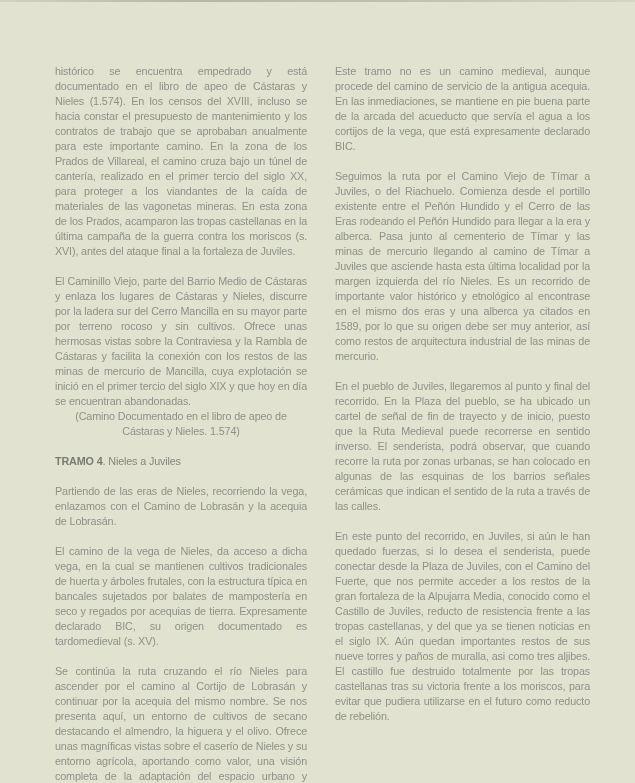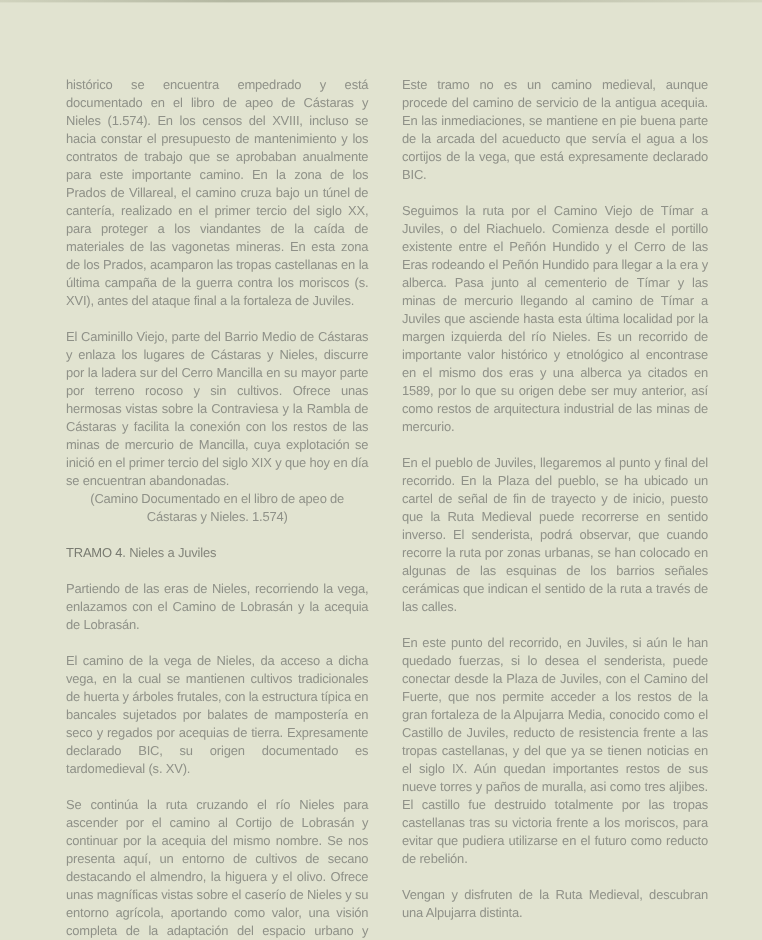--- a/index.html
+++ b/index.html
@@ -50,21 +50,21 @@
   }
   .block.tight {
     margin-top: -15px;
     text-align: center;
   }
   .block.heading {
     text-align: left;
     color: #84867c;
   }
   .block.heading strong {
-    font-weight: normal;
+    font-weight: bold;
     color: #797b71;
   }
   .block:last-child { margin-bottom: 0; }
 </style>
 </head>
 <body>
 
 <div class="top-edge"></div>
 
 <div class="page">
@@ -76,16 +76,15 @@
         <p class="block heading"><strong>TRAMO 4</strong>. Nieles a Juviles</p>
         <p class="block para">Partiendo de las eras de Nieles, recorriendo la vega, enlazamos con el Camino de Lobrasán y la acequia de Lobrasán.</p>
         <p class="block para">El camino de la vega de Nieles, da acceso a dicha vega, en la cual se mantienen cultivos tradicionales de huerta y árboles frutales, con la estructura típica en bancales sujetados por balates de mampostería en seco y regados por acequias de tierra. Expresamente declarado BIC, su origen documentado es tardomedieval (s. XV).</p>
         <p class="block para">Se continúa la ruta cruzando el río Nieles para ascender por el camino al Cortijo de Lobrasán y continuar por la acequia del mismo nombre. Se nos presenta aquí, un entorno de cultivos de secano destacando el almendro, la higuera y el olivo. Ofrece unas magníficas vistas sobre el caserío de Nieles y su entorno agrícola, aportando como valor, una visión completa de la adaptación del espacio urbano y agrícola al entorno.</p>
       </div>
     <div class="col col-right">
         <p class="block para">Este tramo no es un camino medieval, aunque procede del camino de servicio de la antigua acequia. En las inmediaciones, se mantiene en pie buena parte de la arcada del acueducto que servía el agua a los cortijos de la vega, que está expresamente declarado BIC.</p>
         <p class="block para">Seguimos la ruta por el Camino Viejo de Tímar a Juviles, o del Riachuelo. Comienza desde el portillo existente entre el Peñón Hundido y el Cerro de las Eras rodeando el Peñón Hundido para llegar a la era y alberca. Pasa junto al cementerio de Tímar y las minas de mercurio llegando al camino de Tímar a Juviles que asciende hasta esta última localidad por la margen izquierda del río Nieles. Es un recorrido de importante valor histórico y etnológico al encontrase en el mismo dos eras y una alberca ya citados en 1589, por lo que su origen debe ser muy anterior, así como restos de arquitectura industrial de las minas de mercurio.</p>
         <p class="block para">En el pueblo de Juviles, llegaremos al punto y final del recorrido. En la Plaza del pueblo, se ha ubicado un cartel de señal de fin de trayecto y de inicio, puesto que la Ruta Medieval puede recorrerse en sentido inverso. El senderista, podrá observar, que cuando recorre la ruta por zonas urbanas, se han colocado en algunas de las esquinas de los barrios señales cerámicas que indican el sentido de la ruta a través de las calles.</p>
         <p class="block para">En este punto del recorrido, en Juviles, si aún le han quedado fuerzas, si lo desea el senderista, puede conectar desde la Plaza de Juviles, con el Camino del Fuerte, que nos permite acceder a los restos de la gran fortaleza de la Alpujarra Media, conocido como el Castillo de Juviles, reducto de resistencia frente a las tropas castellanas, y del que ya se tienen noticias en el siglo IX. Aún quedan importantes restos de sus nueve torres y paños de muralla, asi como tres aljibes. El castillo fue destruido totalmente por las tropas castellanas tras su victoria frente a los moriscos, para evitar que pudiera utilizarse en el futuro como reducto de rebelión.</p>
-        <p class="block para">Vengan y disfruten de la Ruta Medieval, descubran una Alpujarra distinta.</p>
       </div>
   </div>
 </div>
 
 </body></html>

